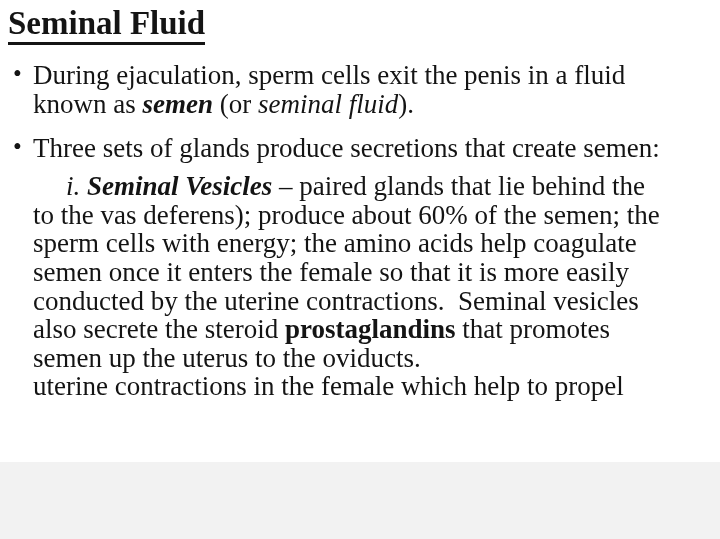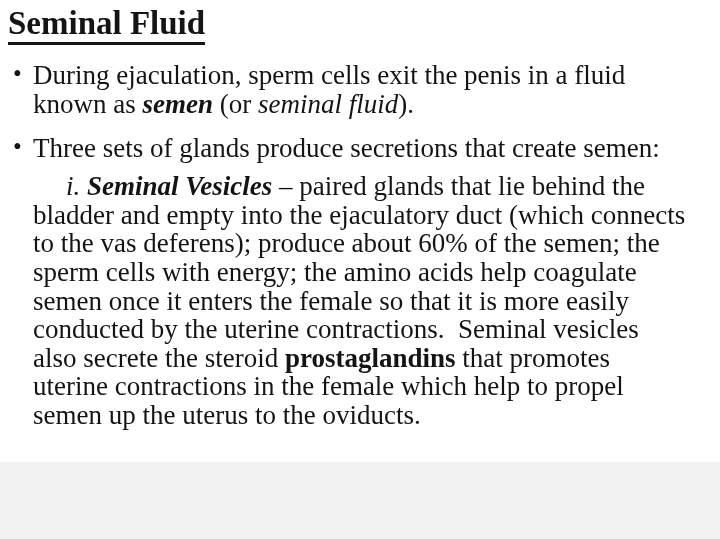--- a/index.html
+++ b/index.html
@@ -35,23 +35,22 @@
         <span class="marker">•</span>
         <div class="line"><span class="">During ejaculation, sperm cells exit the penis in a fluid</span></div>
         <div class="line"><span class="">known as </span><span class="b i">semen</span><span class=""> (or </span><span class="i">seminal fluid</span><span class="">).</span></div>
       </div>
       <div class="block bullet">
         <span class="marker">•</span>
         <div class="line"><span class="">Three sets of glands produce secretions that create semen:</span></div>
       </div>
       <div class="block para">
         <div class="line indent"><span class="i">i. </span><span class="b i">Seminal Vesicles</span><span class=""> – paired glands that lie behind the</span></div>
-        <div class="line"><span class="">bladder and empty into the ejaculatory duct (which connects</span></div>
         <div class="line"><span class="">to the vas deferens); produce about 60% of the semen; the</span></div>
         <div class="line"><span class="">sperm cells with energy; the amino acids help coagulate</span></div>
         <div class="line"><span class="">semen once it enters the female so that it is more easily</span></div>
         <div class="line"><span class="">conducted by the uterine contractions.&nbsp; Seminal vesicles</span></div>
         <div class="line"><span class="">also secrete the steroid </span><span class="b">prostaglandins</span><span class=""> that promotes</span></div>
+        <div class="line"><span class="">semen up the uterus to the oviducts.</span></div>
         <div class="line"><span class="">uterine contractions in the female which help to propel</span></div>
-        <div class="line"><span class="">semen up the uterus to the oviducts.</span></div>
       </div>
     </div>
 </div>
 
 </body></html>

